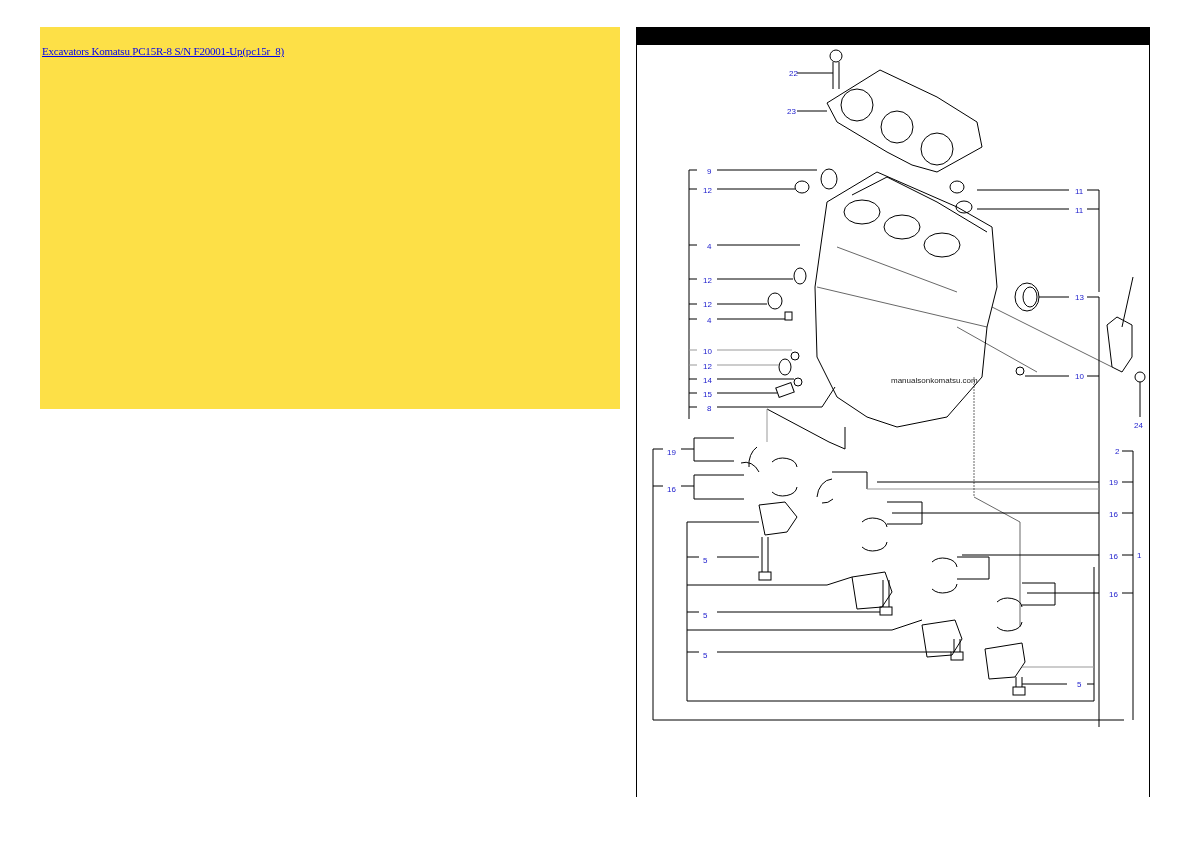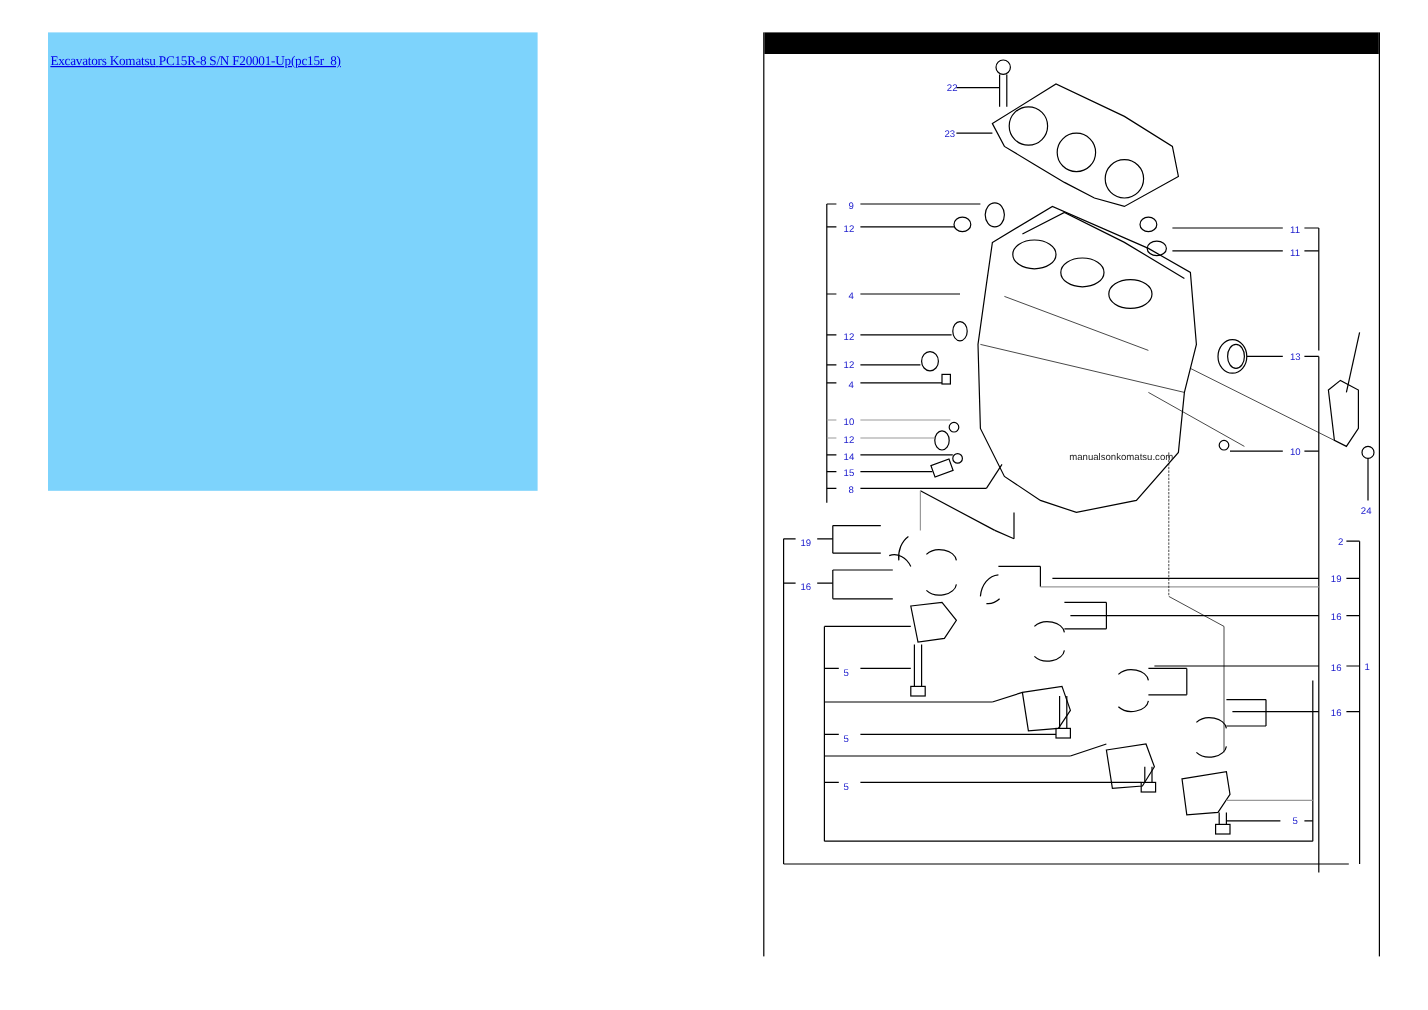--- a/index.html
+++ b/index.html
@@ -1,17 +1,17 @@
 <!DOCTYPE html>
 <html><head>
 <meta charset="utf-8">
 <style>
   html, body { margin:0; padding:0; background:#ffffff; }
   body { width:1190px; height:842px; position:relative; overflow:hidden; font-family:"Liberation Serif", serif; }
-  .left-panel { position:absolute; left:40px; top:27px; width:408px; height:382px; background:#7dd3fc; }
+  .left-panel { position:absolute; left:40px; top:27px; width:580px; height:382px; background:#fde047; }
   .title-link { position:absolute; left:2px; top:18px; font-family:"Liberation Serif", serif; font-size:11px; color:#0000ee; text-decoration:underline; white-space:nowrap; letter-spacing:-0.2px; }
   .title-link span { color:#0000ee; }
   .right-panel { position:absolute; left:636px; top:27px; width:512px; height:770px; border-left:1px solid #000; border-right:1px solid #000; background:#fff; }
   .right-header { position:absolute; left:0; top:0; width:512px; height:18px; background:#000; }
   .diagram { position:absolute; left:0; top:0; width:512px; height:770px; }
   .callout { font-family:"Liberation Sans", sans-serif; font-size:8px; fill:#1a1acc; }
   .wm { font-family:"Liberation Sans", sans-serif; font-size:8px; fill:#222; }
 </style>
 </head>
 <body>

